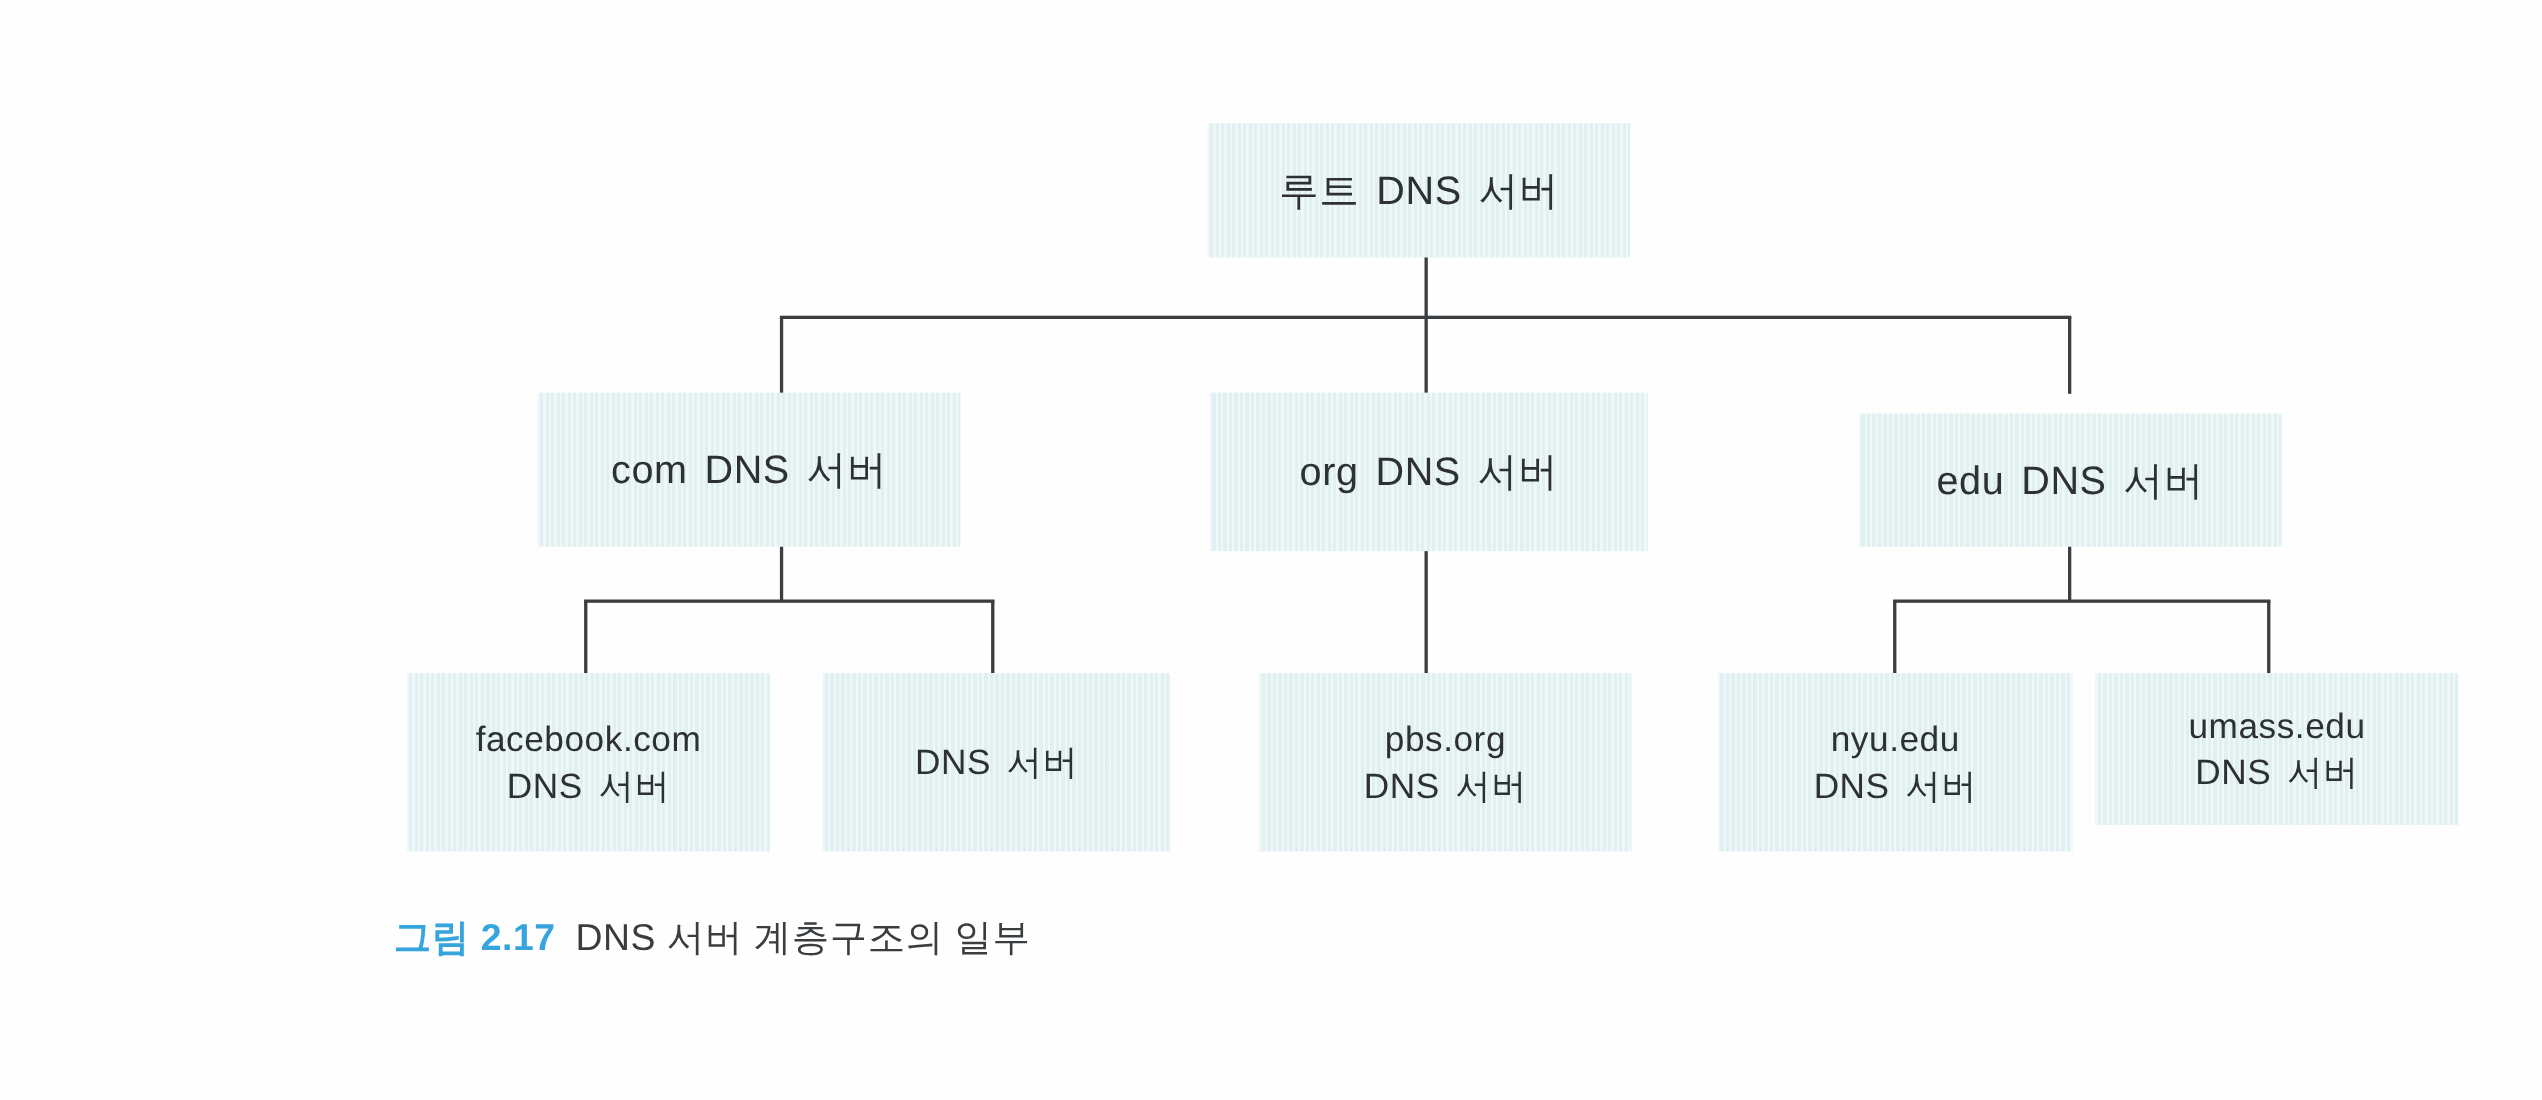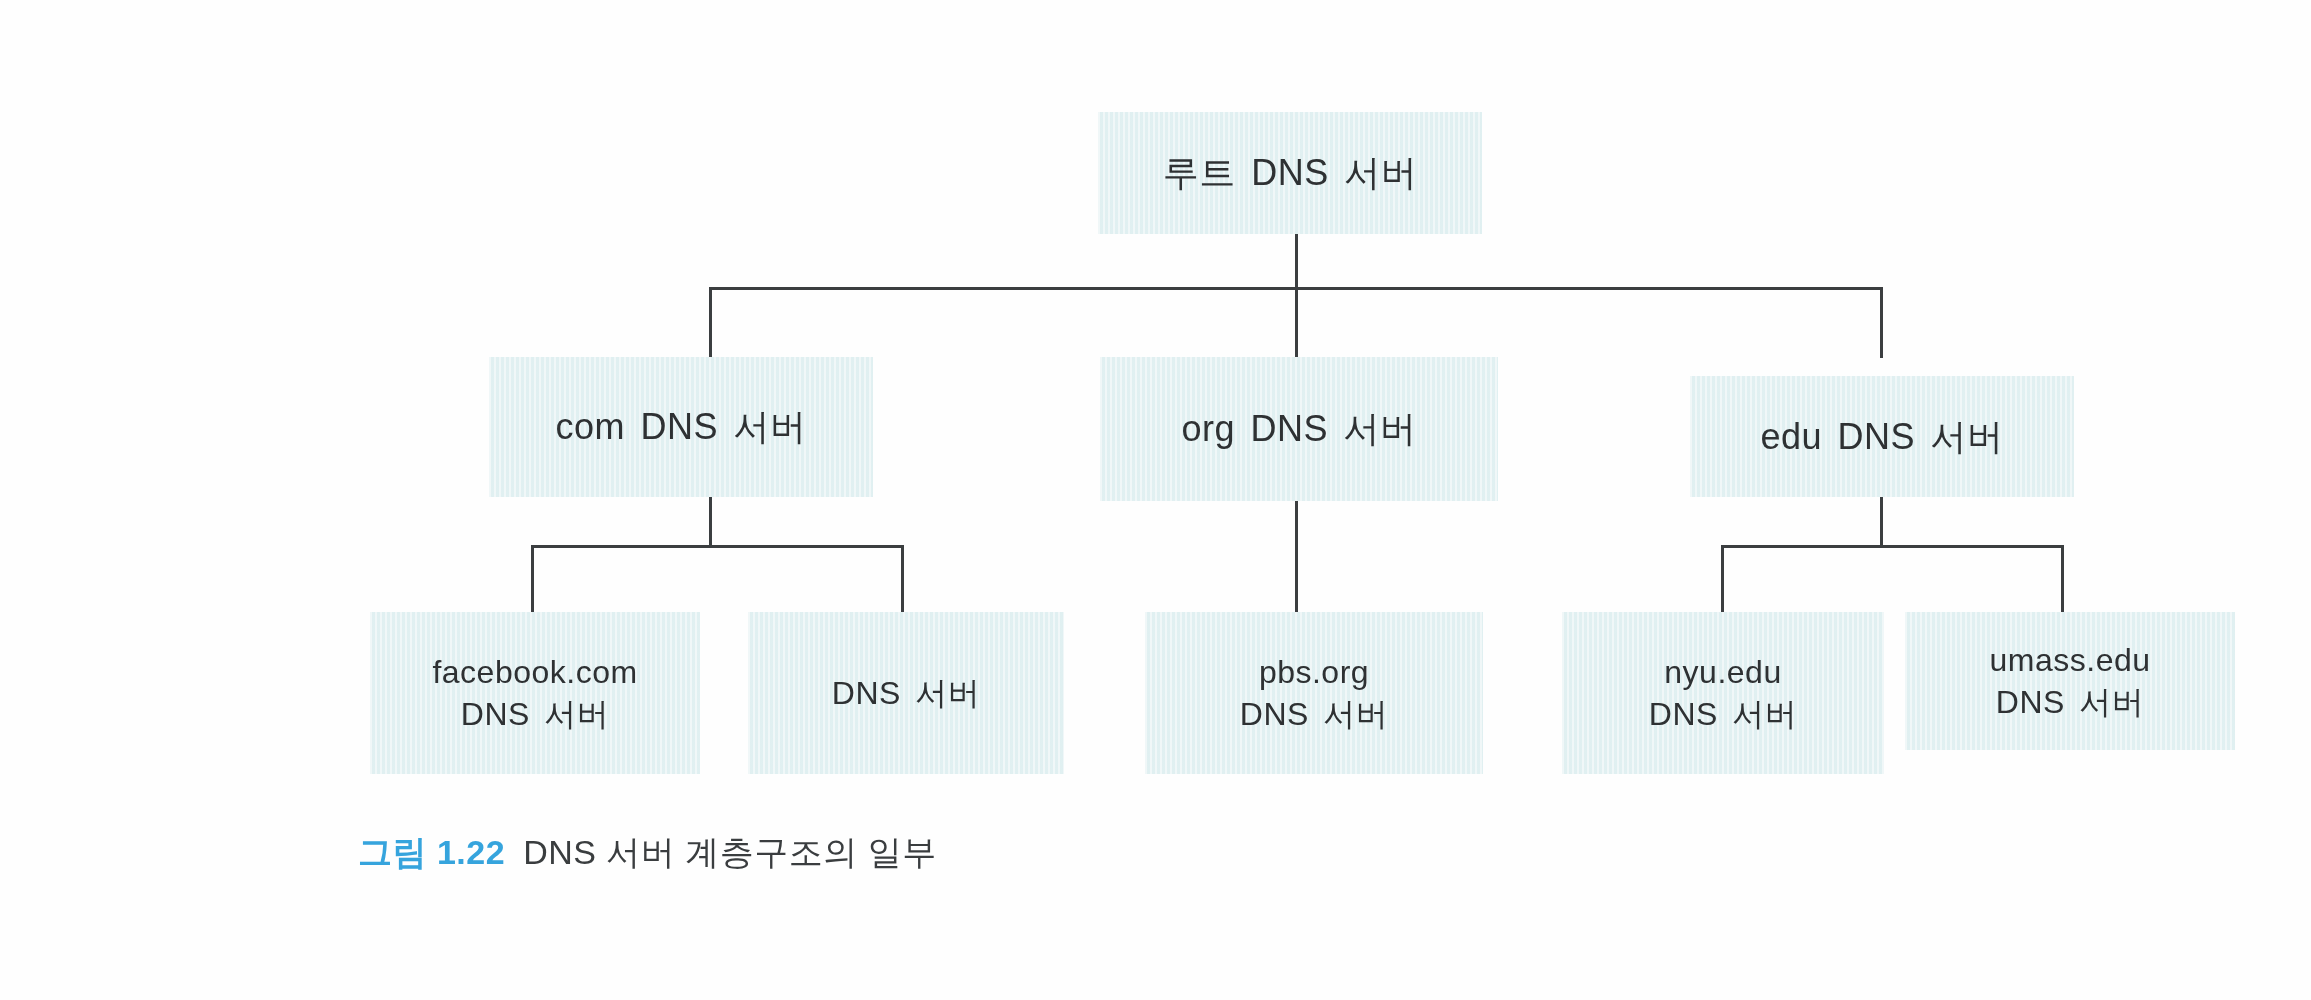--- a/index.html
+++ b/index.html
@@ -140,16 +140,16 @@
   <div class="node node-leaf node-nyu">
     <span>nyu.edu</span>
     <span>DNS 서버</span>
   </div>
   <div class="node node-leaf node-umass">
     <span>umass.edu</span>
     <span>DNS 서버</span>
   </div>
 
   <div class="caption">
-    <span class="caption-label">그림 1.22</span><span class="caption-text">DNS 서버 계층구조의 일부</span>
+    <span class="caption-label">그림 2.17</span><span class="caption-text">DNS 서버 계층구조의 일부</span>
   </div>
 
 </div>
 
 </body></html>

